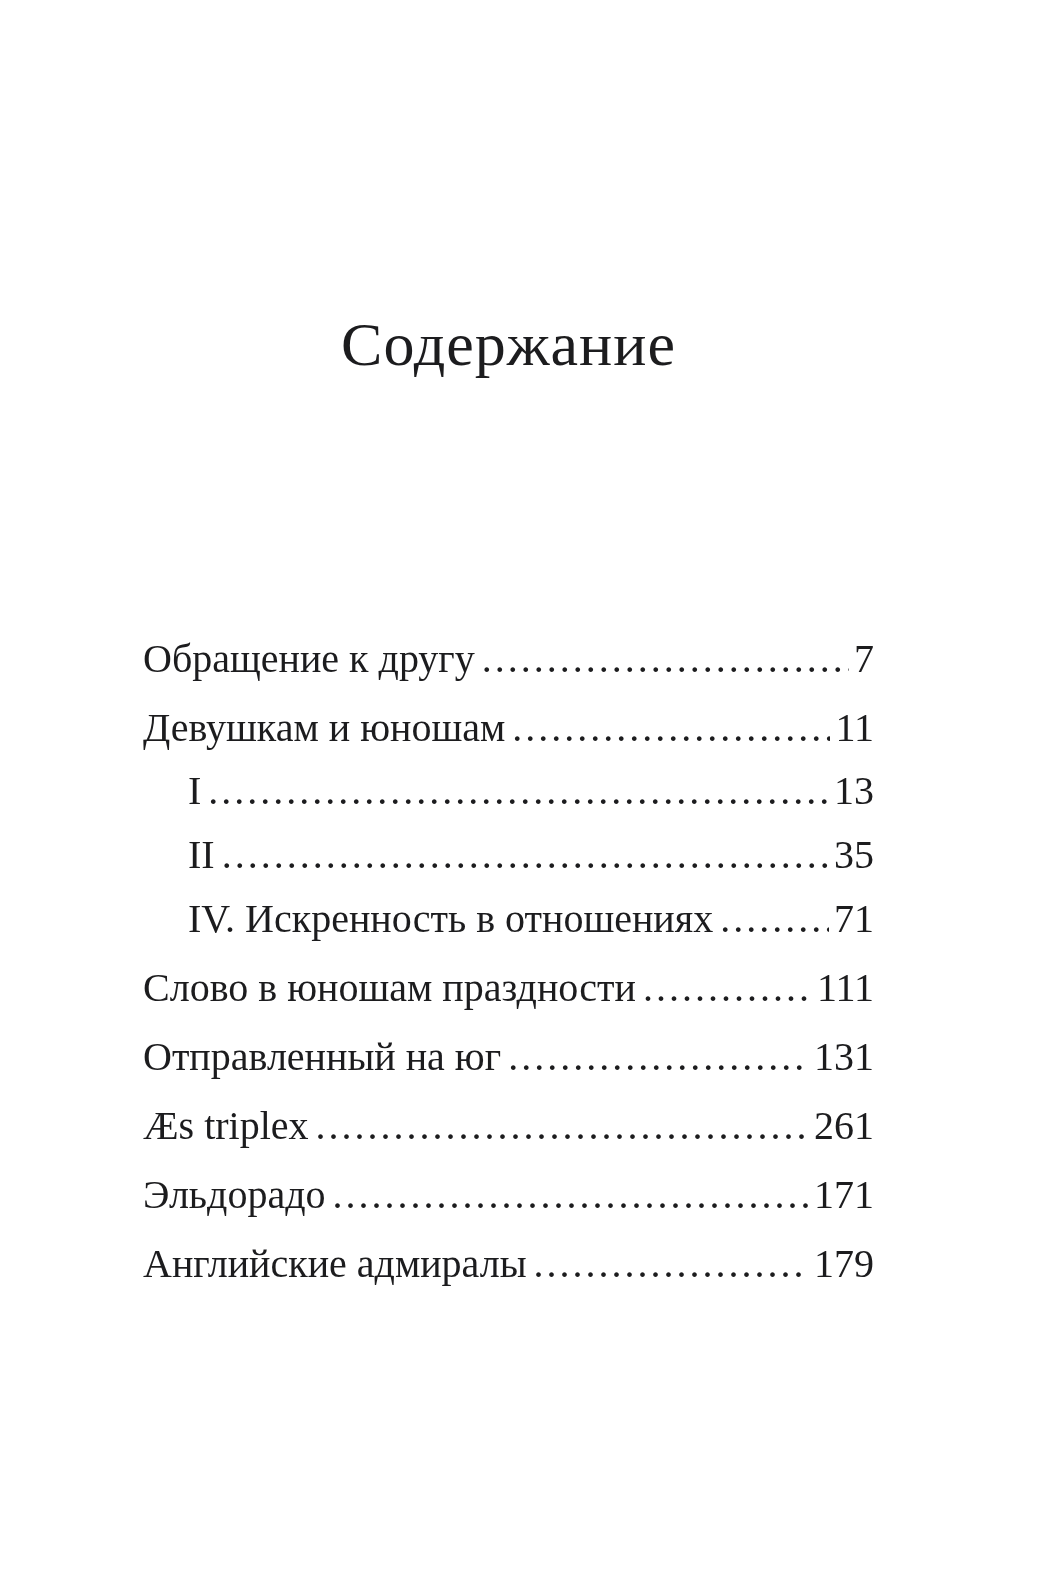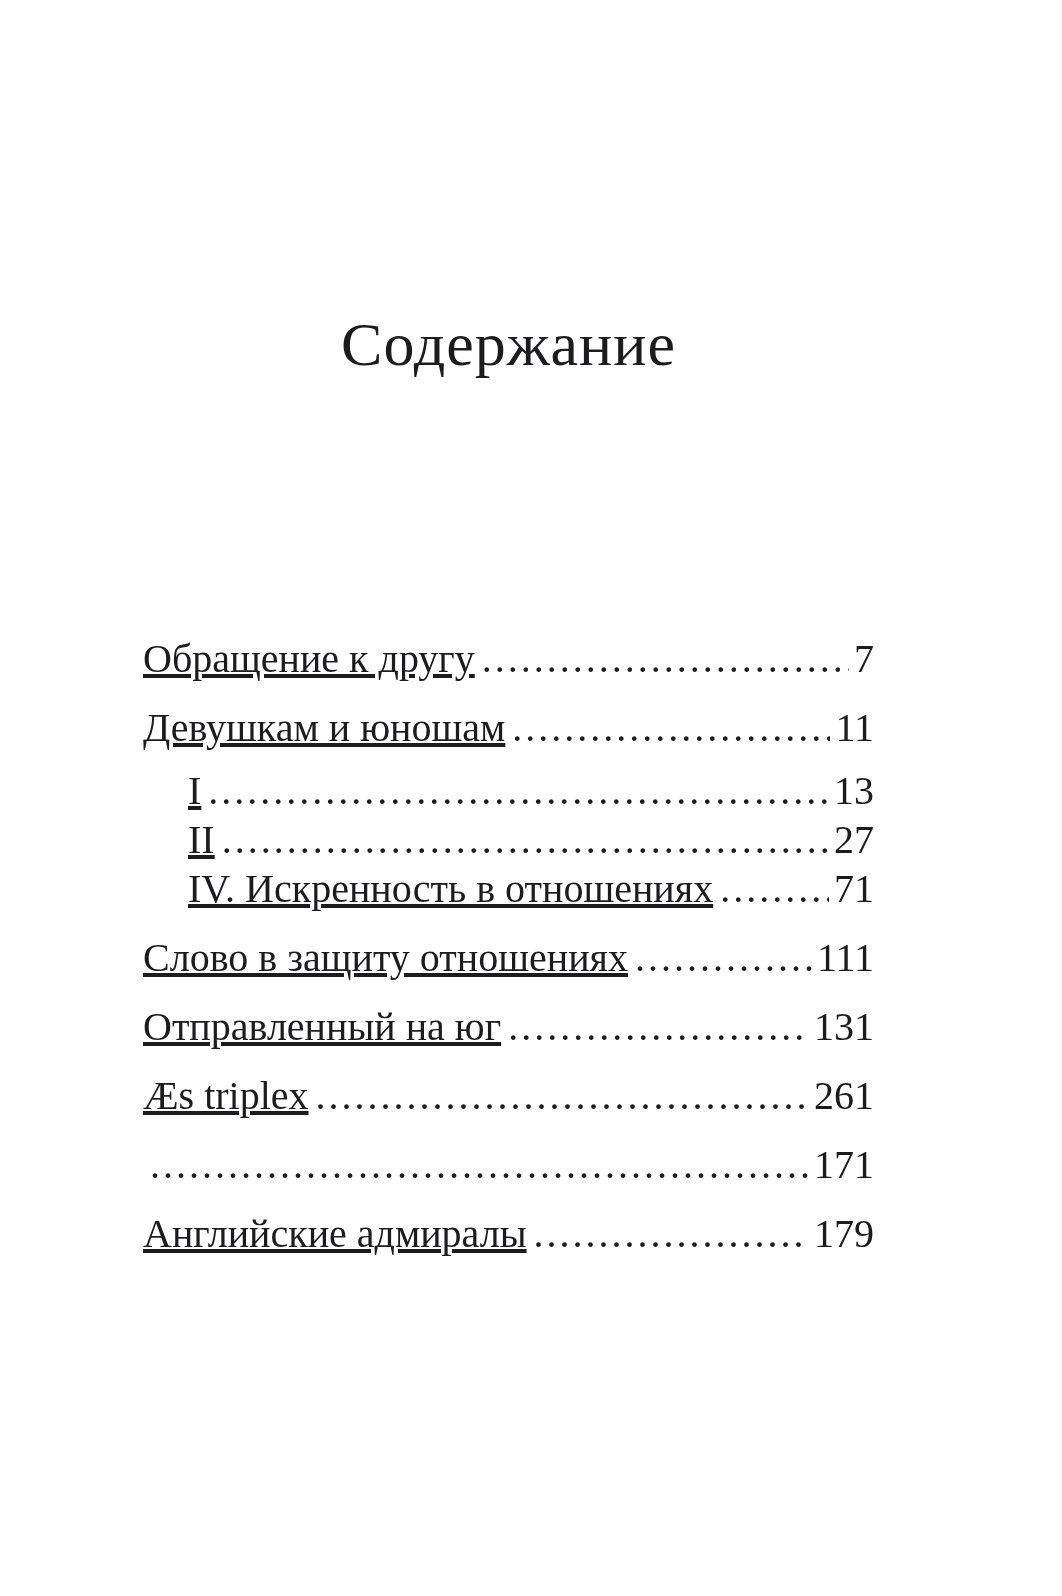--- a/index.html
+++ b/index.html
@@ -36,25 +36,24 @@
     font-size: 40px;
     line-height: 42px;
     white-space: nowrap;
   }
   .row.sub {
     padding-left: 45px;
   }
   
   .gap-main      { margin-top: 27px; justify-content: center; } 
   .gap-main-sub  { margin-top: 21px; } 
-  .gap-sub       { margin-top: 7px;  } 
+  .gap-sub       { margin-top: 22px;  } 
   .gap-sub-main  { margin-top: 29px; } 
   .label {
     flex: 0 0 auto;
-    text-decoration: underline;
   }
   .leader {
     flex: 1 1 auto;
     overflow: hidden;
     white-space: nowrap;
     margin: 0 5px 0 7px;
     letter-spacing: 3px;
     color: #1c1c1e;
   }
   .leader::after {
@@ -90,50 +89,51 @@
 
     <div class="row sub gap-main-sub">
       <span class="label">I</span>
       <span class="leader"></span>
       <span class="pagenum">13</span>
     </div>
 
     <div class="row sub gap-sub">
       <span class="label">II</span>
       <span class="leader"></span>
-      <span class="pagenum">27</span>
+      <span class="pagenum">35</span>
     </div>
 
 
     <div class="row sub gap-sub">
       <span class="label">IV. Искренность в отношениях</span>
       <span class="leader"></span>
       <span class="pagenum">71</span>
     </div>
 
 
     <div class="row main gap-main">
-      <span class="label">Слово в защиту отношениях</span>
+      <span class="label">Слово в юношам праздности</span>
       <span class="leader"></span>
       <span class="pagenum">111</span>
     </div>
 
     <div class="row main gap-main">
       <span class="label">Отправленный на юг</span>
       <span class="leader"></span>
       <span class="pagenum">131</span>
     </div>
 
     <div class="row main gap-main">
       <span class="label">Æs triplex</span>
       <span class="leader"></span>
       <span class="pagenum">261</span>
     </div>
 
     <div class="row main gap-main">
+      <span class="label">Эльдорадо</span>
       <span class="leader"></span>
       <span class="pagenum">171</span>
     </div>
 
     <div class="row main gap-main">
       <span class="label">Английские адмиралы</span>
       <span class="leader"></span>
       <span class="pagenum">179</span>
     </div>
 

